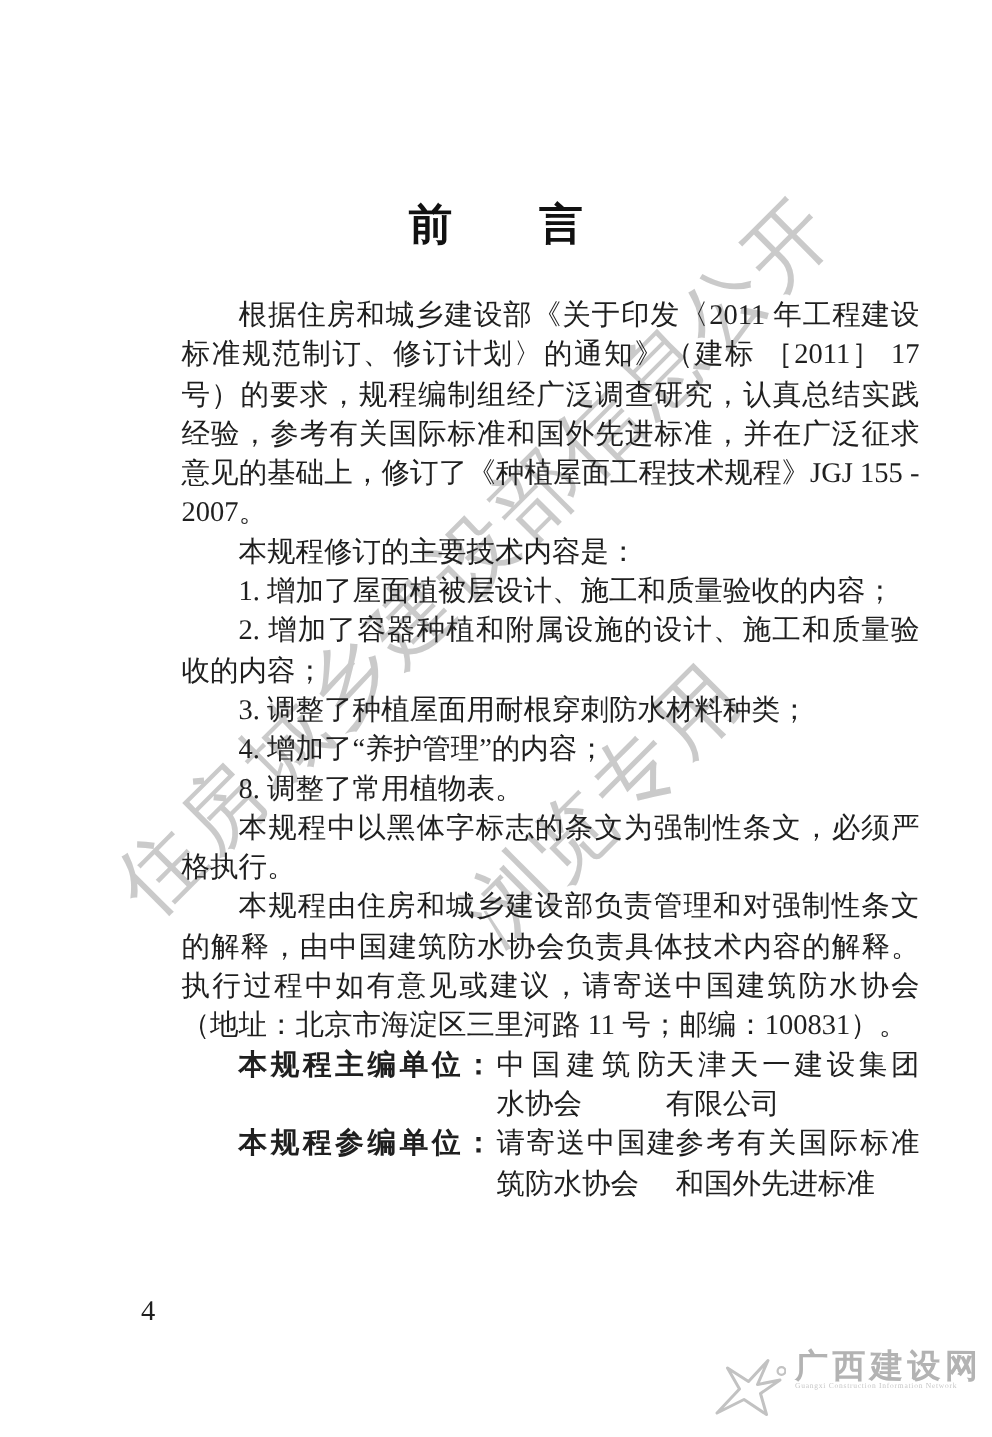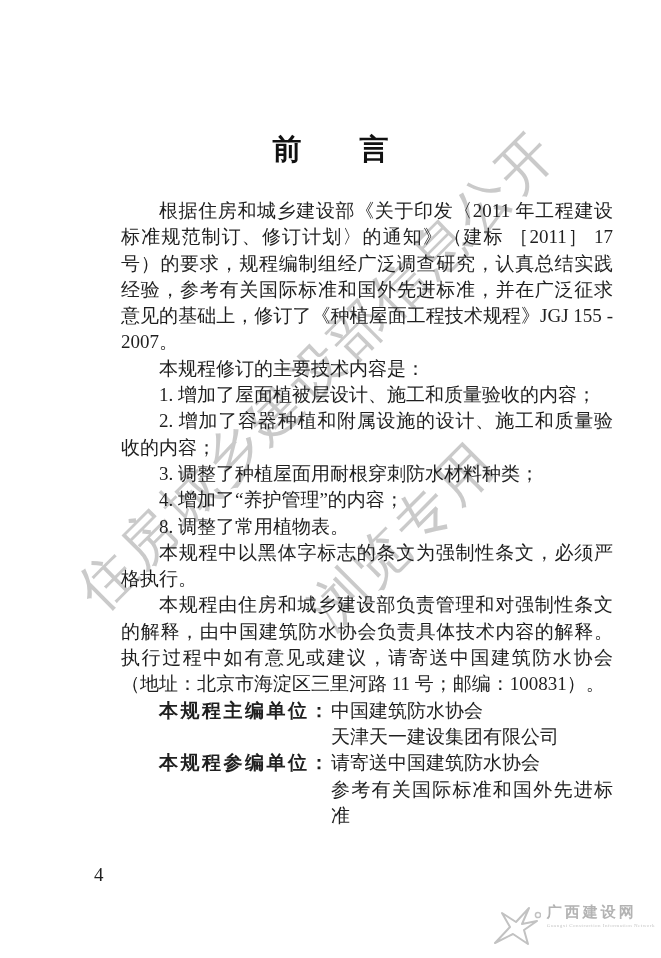--- a/index.html
+++ b/index.html
@@ -49,21 +49,21 @@
     width: 492px;
     font-size: 19px;
     line-height: 26.3px;
     text-align: justify;
     margin-left: 36px;
   }
   .para { margin: 0; text-indent: 2em; }
 
   .editor-row { display: flex; align-items: flex-start; padding-left: 2em; }
   .editor-label { white-space: nowrap; letter-spacing: 2.5px; font-weight: bold; }
-  .editor-orgs { display: flex; flex-direction: column; justify-content: space-between; }
+  .editor-orgs { display: flex; flex-direction: row; justify-content: space-between; }
   .editor-orgs span { display: block; }
 
   
   .page-number {
     position: absolute;
     z-index: 1;
     left: 94px;
     top: 864px;
     font-size: 19px;
   }
@@ -71,21 +71,21 @@
     position: absolute;
     z-index: 1;
     right: 6px;
     bottom: 8px;
     display: flex;
     align-items: flex-start;
   }
   .logo-star { margin-top: 4px; }
   .logo-text-block { display: flex; flex-direction: column; margin-left: 6px; }
   .logo-name {
-    font-size: 15px;
+    font-size: 22px;
     font-weight: bold;
     letter-spacing: 3px;
     color: #b3b3b3;
     line-height: 20px;
   }
   .logo-tagline {
     font-size: 5px;
     letter-spacing: 0.5px;
     color: #c6c6c6;
     line-height: 7px;

